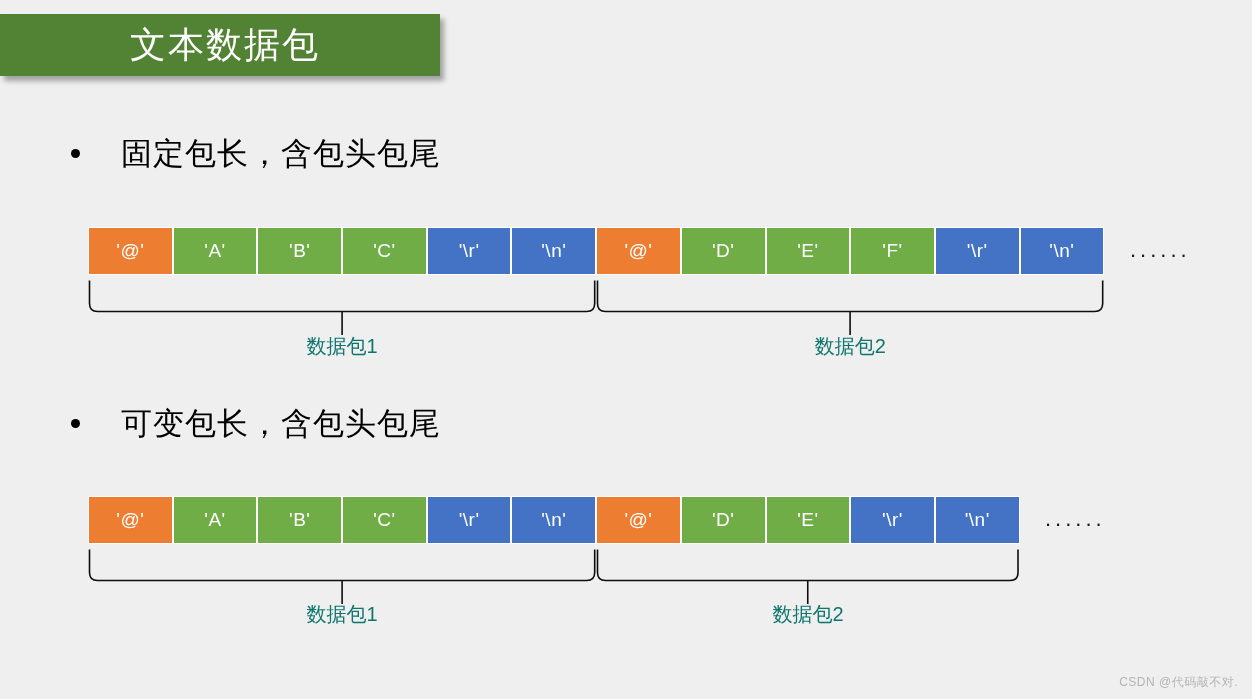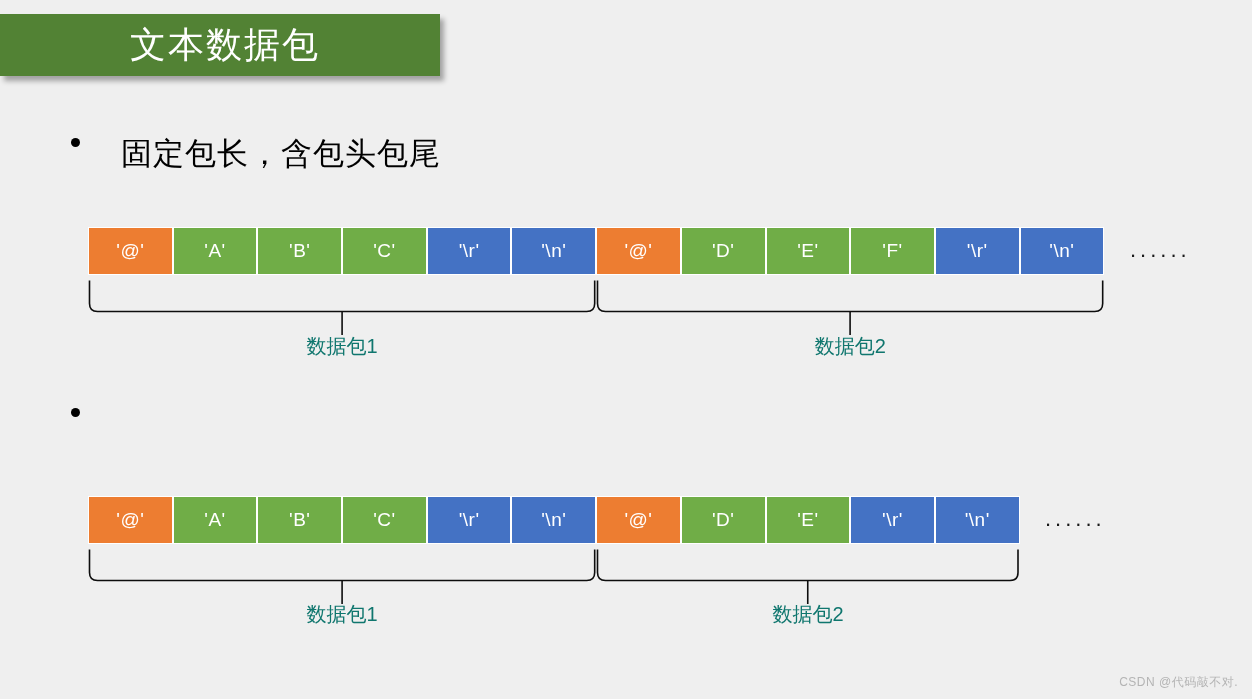--- a/index.html
+++ b/index.html
@@ -33,20 +33,21 @@
     letter-spacing: 2px;
     margin-left: 130px;
     font-weight: 400;
     line-height: 1;
   }
 
   
   .bullet-row {
     position: absolute;
     display: flex;
+    align-items: center;
   }
   .bullet-dot {
     width: 9px;
     height: 9px;
     border-radius: 50%;
     background: #000000;
     flex: 0 0 auto;
   }
   .bullet-text {
     font-size: 31px;
@@ -144,20 +145,21 @@
     <div class="cell data">'D'</div>
     <div class="cell data">'E'</div>
     <div class="cell data">'F'</div>
     <div class="cell tail">'\r'</div>
     <div class="cell tail">'\n'</div>
   </div>
 <div class="dots" id="dots-1">......</div>
 
 <div class="bullet-row" id="bullet-2">
   <span class="bullet-dot"></span>
+  <span class="bullet-text">可变包长，含包头包尾</span>
 </div>
 
 <div class="strip" id="strip-2">
     <div class="cell head">'@'</div>
     <div class="cell data">'A'</div>
     <div class="cell data">'B'</div>
     <div class="cell data">'C'</div>
     <div class="cell tail">'\r'</div>
     <div class="cell tail">'\n'</div>
     <div class="cell head">'@'</div>

